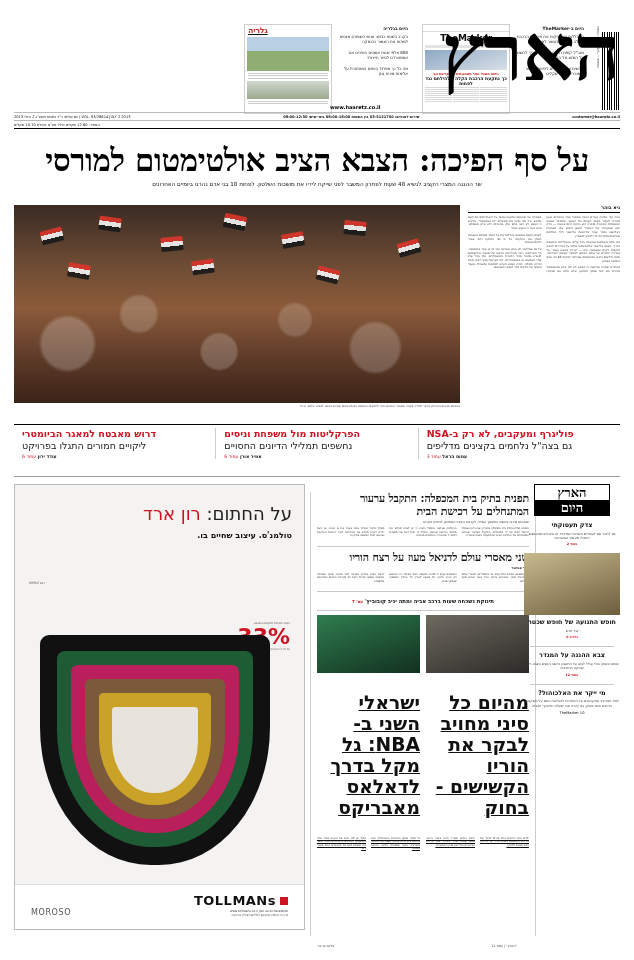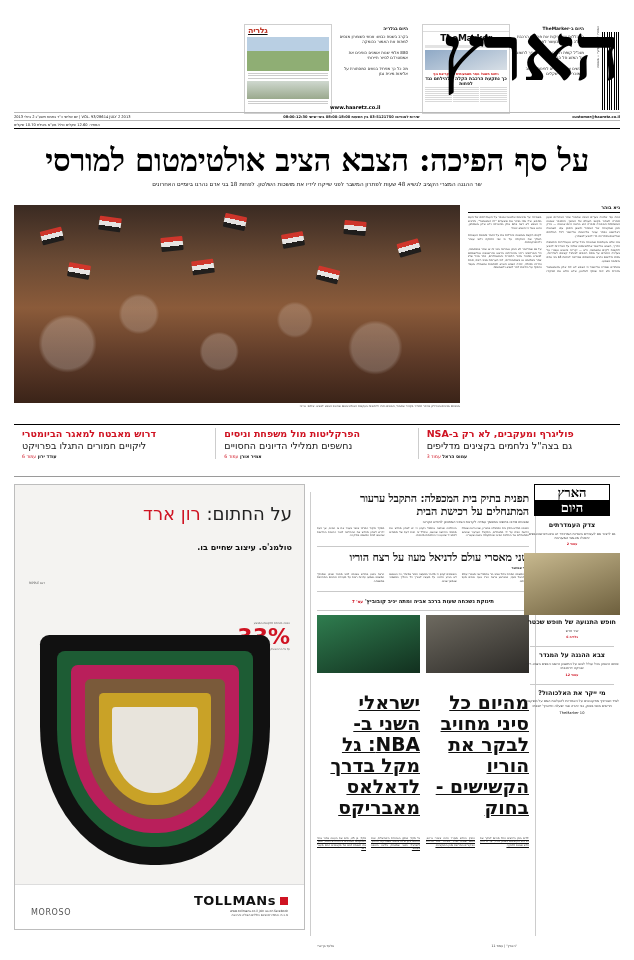--- a/index.html
+++ b/index.html
@@ -96,21 +96,21 @@
   .bigrule{position:absolute;left:14px;width:606px;height:1px;background:#000;}
 
   
   .bottom{position:absolute;left:14px;top:484px;width:606px;height:462px;}
 
   
   .ad{position:absolute;left:0;top:0;width:289px;height:444px;border:1px solid #bdbdbd;background:#f4f3f1;overflow:hidden;}
   .ad-head{position:absolute;right:12px;top:18px;text-align:right;}
   .ad-head .l1{font-size:18px;color:#222;}
   .ad-head .l1 b{color:#cf1322;font-weight:normal;}
-  .ad-head .l2{font-size:8px;font-weight:bold;color:#111;margin-top:19px;}
+  .ad-head .l2{font-size:8px;font-weight:bold;color:#111;margin-top:7px;}
   .ad-credit{position:absolute;left:14px;top:96px;font-size:3px;color:#555;}
   .ad-off{position:absolute;right:14px;top:136px;text-align:right;}
   .ad-off .cap{font-size:2.8px;color:#444;}
   .ad-off .pct{font-size:22px;font-weight:bold;color:#cf1322;line-height:23px;}
   .ad-off .sub{font-size:2.6px;color:#444;}
   .swirl{position:absolute;left:-10px;top:150px;width:300px;height:250px;}
   .swirl i{position:absolute;left:50%;border-radius:48% 48% 4% 4%/60% 60% 4% 4%;
     transform:translateX(-50%) rotate(180deg);}
   .ad-foot{position:absolute;left:0;right:0;bottom:0;height:44px;background:#fff;border-top:1px solid #ddd;}
   .ad-logo{position:absolute;right:16px;top:8px;display:flex;align-items:center;gap:4px;}
@@ -390,21 +390,21 @@
     </div>
 
     <div class="rail">
 
       <div class="railbox">
         <div class="w">הארץ</div>
         <div class="k">היום</div>
       </div>
 
       <div class="railitem">
-        <div class="rh">צדק העמדרתים</div>
+        <div class="rh">צדק תעסוקתי</div>
         <div class="rt">גם לייצור וגם לעובדים בשירות המרכזיר יש אינטרס שהאנשים יתנהלו מאמצי המעורבת</div>
         <div class="rp"><em>עמוד 2</em></div>
       </div>
 
       <div class="railphoto"></div>
 
       <div class="railitem">
         <div class="rh">חופש התנועה של חופש שכטר</div>
         <div class="rt">שיר חדש</div>
         <div class="rp"><em>גלריה 6</em></div>

